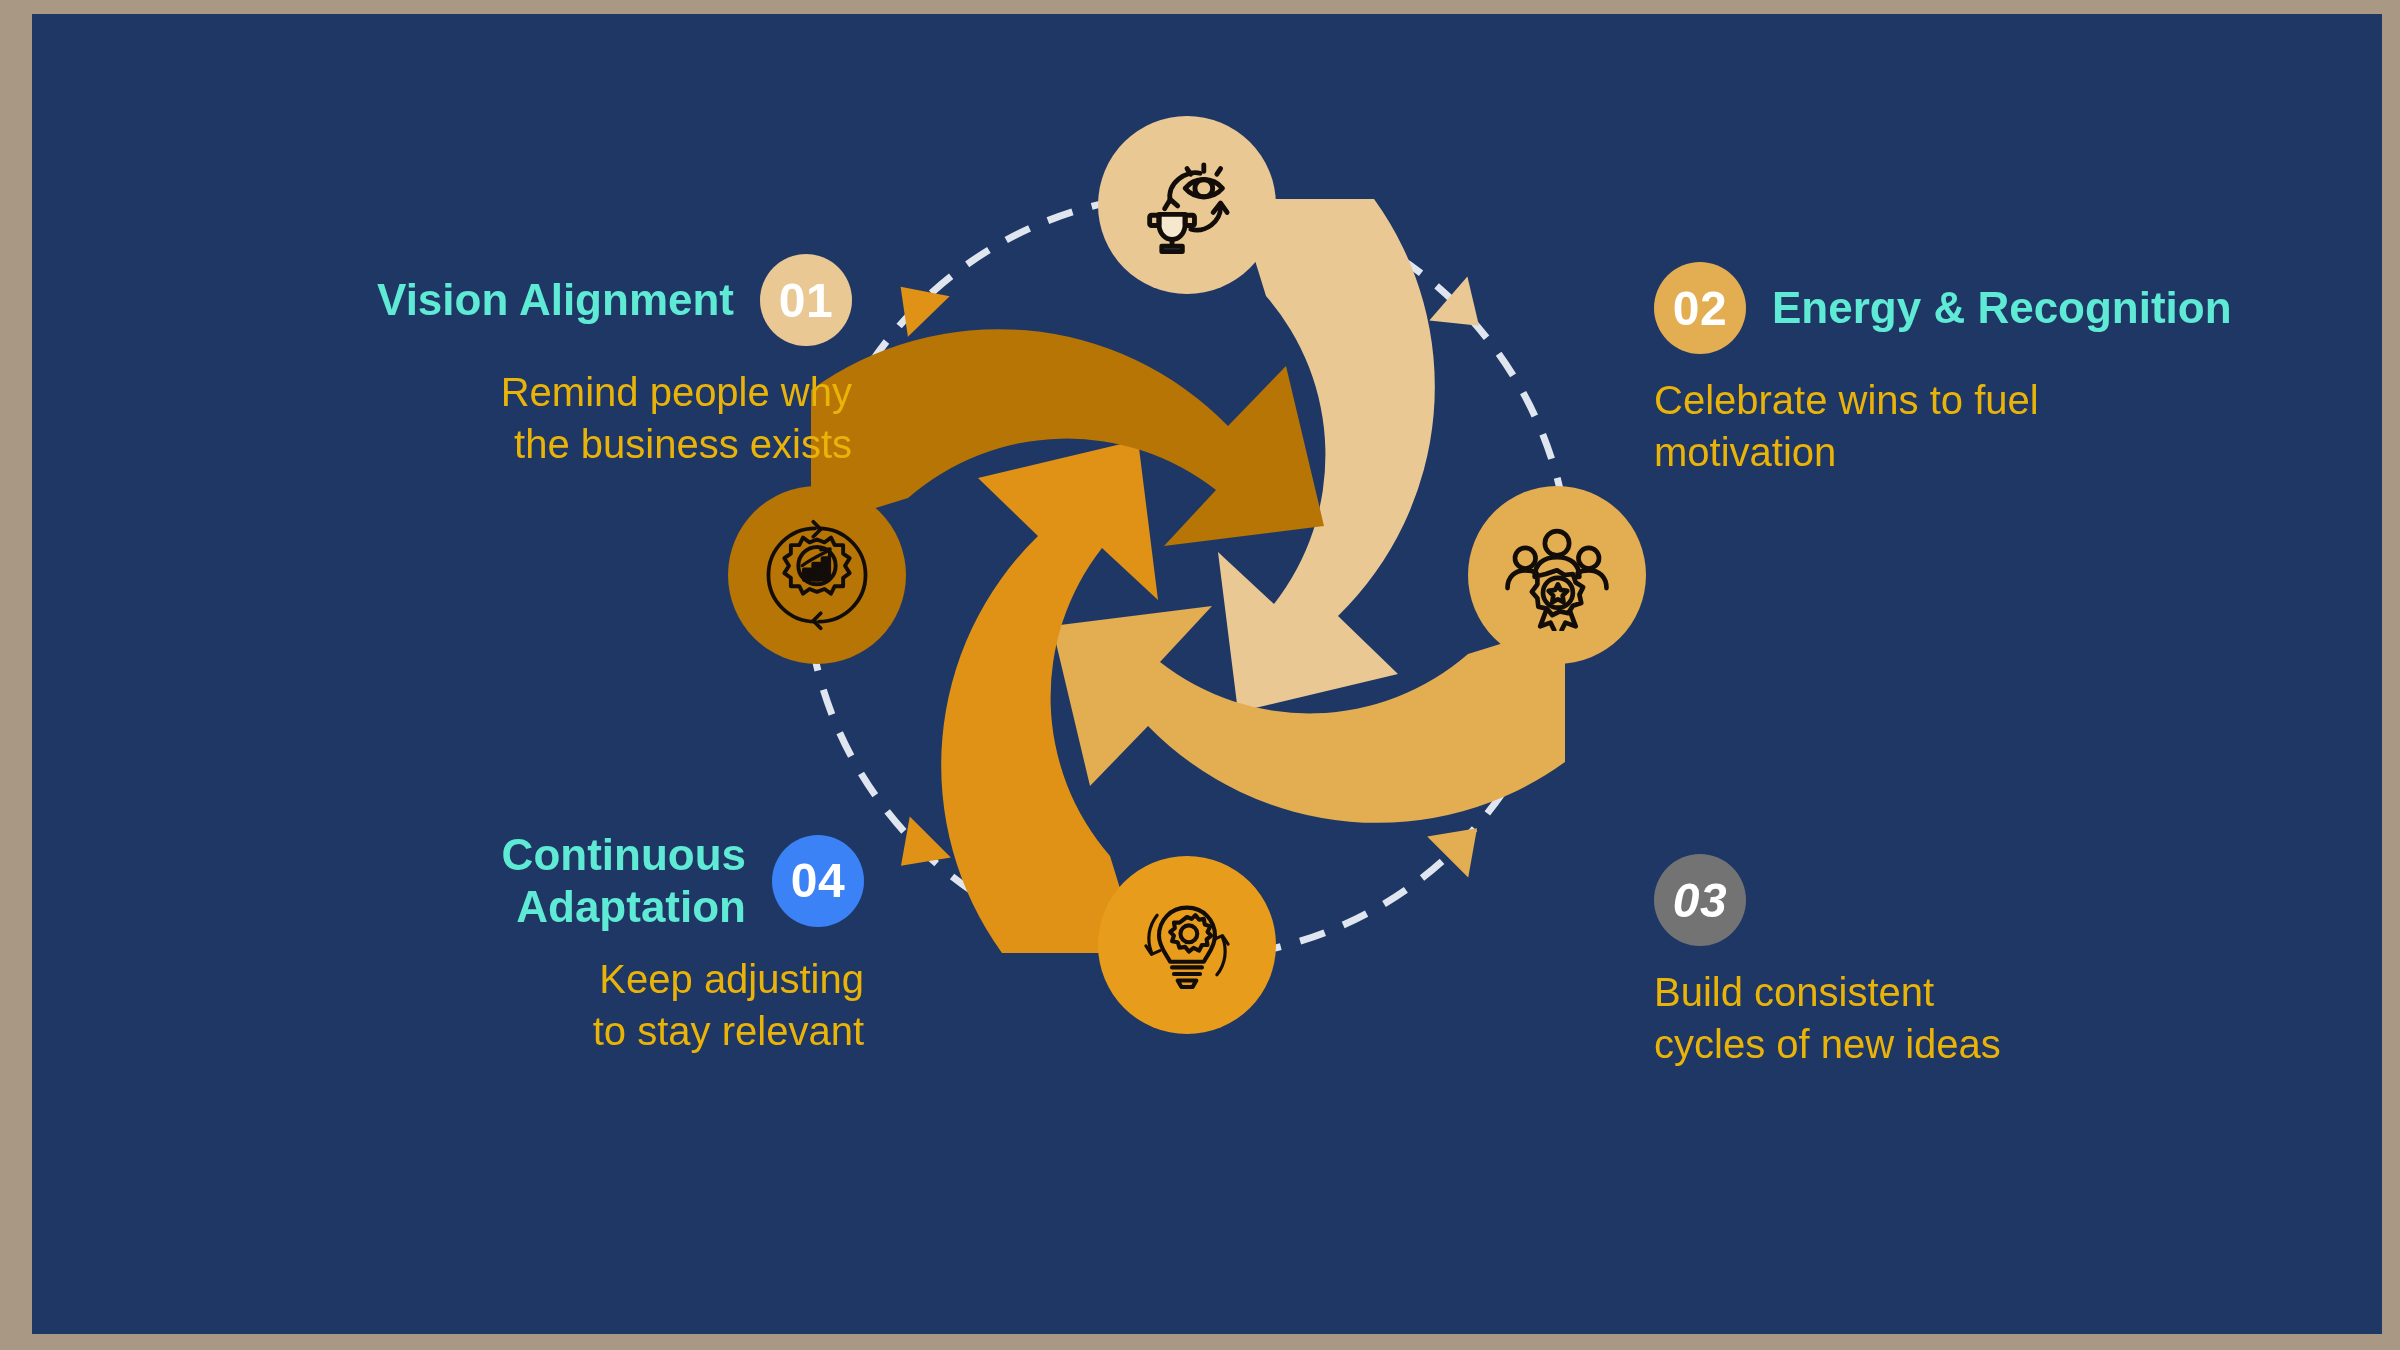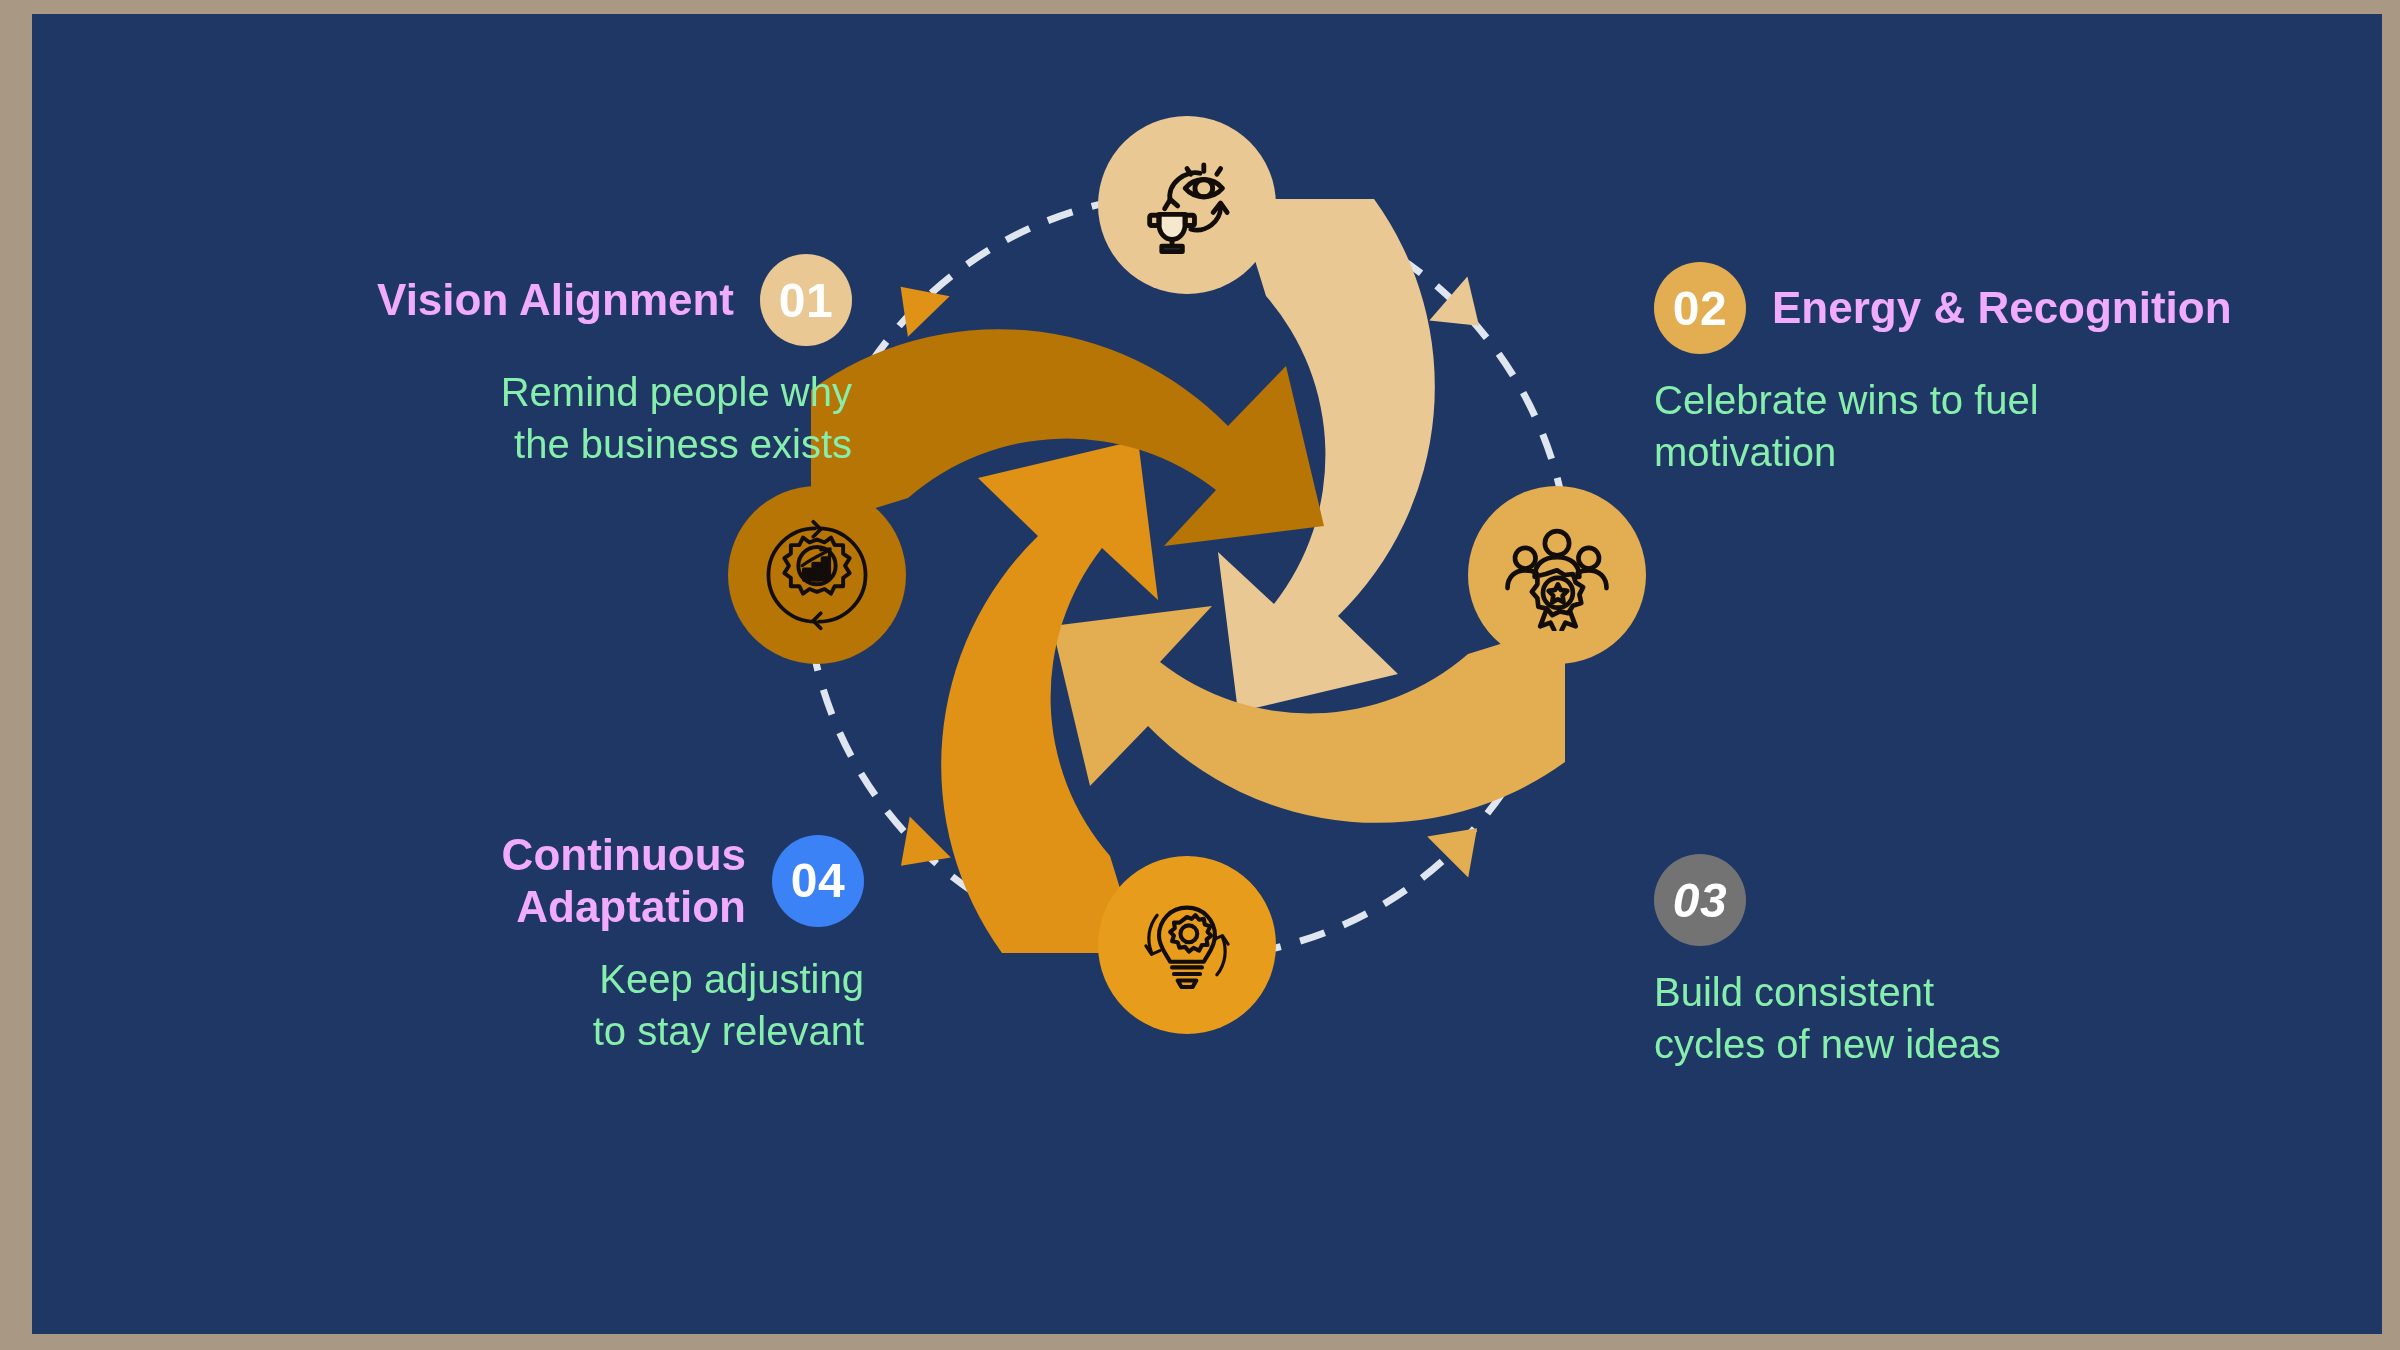--- a/index.html
+++ b/index.html
@@ -39,30 +39,30 @@
     display: flex;
     align-items: center;
     gap: 26px;
   }
   .block.left .headrow { justify-content: flex-end; }
   .block.right .headrow { justify-content: flex-start; }
 
   .title {
     font-size: 44px;
     font-weight: bold;
-    color: #f0abfc;
+    color: #5eead4;
     line-height: 1.18;
     white-space: pre-line;
   }
   .block.left .title { text-align: right; }
   .block.right .title { text-align: center; }
 
   .desc {
     font-size: 40px;
-    color: #86efac;
+    color: #eab308;
     line-height: 1.30;
     margin-top: 20px;
     white-space: pre-line;
     font-weight: 400;
   }
   .block.left .desc { text-align: right; }
   .block.right .desc { text-align: left; }
 
   .badge {
     width: 92px;

